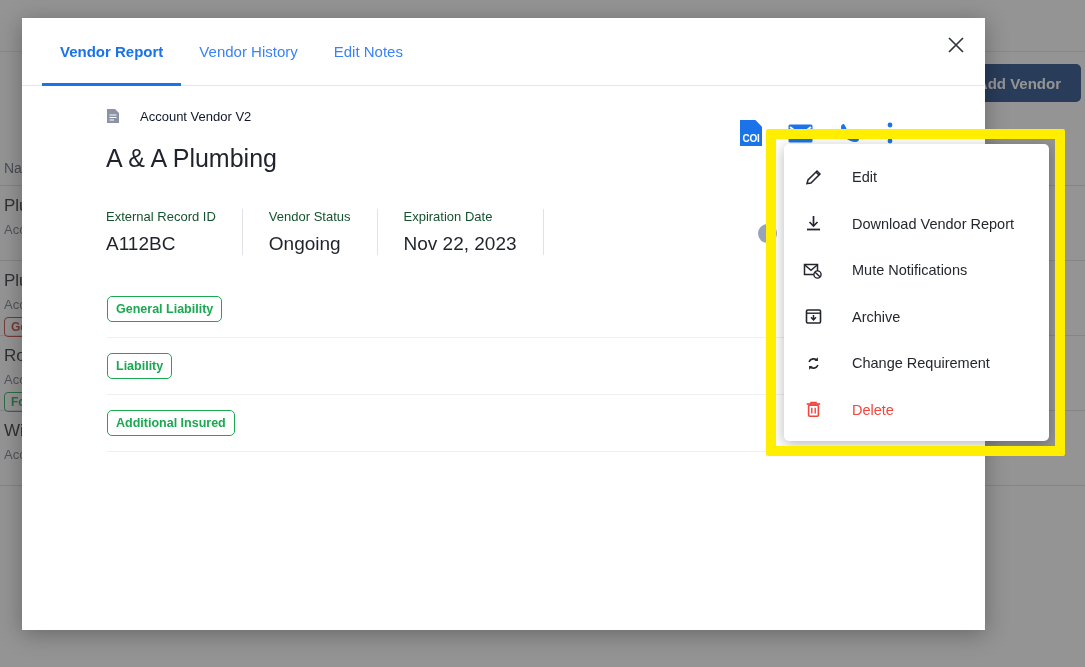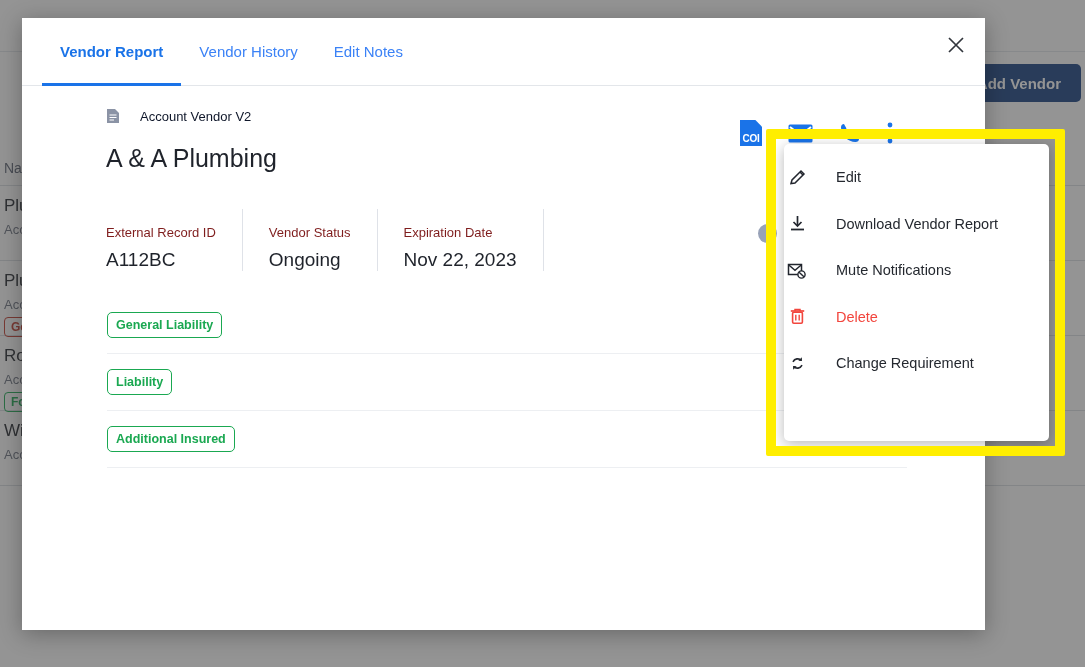--- a/index.html
+++ b/index.html
@@ -150,21 +150,21 @@
   }
 
   
   #meta-row {
     margin-top: 36px;
     display: flex;
     position: relative;
   }
   .meta-cell { padding-right: 26px; margin-right: 26px; border-right: 1px solid #dfe2e8; }
   .meta-cell:last-of-type { border-right: none; }
-  .meta-label { font-size: 13px; color: #7f1d1d; margin-top: 16px; }
+  .meta-label { font-size: 13px; color: #14532d; }
   .meta-value { font-size: 19px; color: #1f232b; margin-top: 9px; }
 
   #status-pill {
     position: absolute; left: 652px; top: 14px;
     display: flex; align-items: center; gap: 9px;
     font-size: 17px; color: #3e4656;
   }
   #status-pill .clockdot {
     width: 19px; height: 19px; border-radius: 50%;
     background: #98a2b8; position: relative;
@@ -205,20 +205,21 @@
     left: 784px; top: 144px;
     width: 265px; height: 297px;
     background: #ffffff;
     border-radius: 5px;
     box-shadow: 0 3px 14px rgba(0,0,0,0.28);
     padding: 10px 0;
   }
   .menu-item {
     height: 46.5px;
     display: flex; align-items: center;
+    padding-left: 16px;
     cursor: pointer;
     background: none; border: none; width: 100%;
     font-family: "Liberation Sans", sans-serif;
   }
   .menu-ico {
     width: 26px; flex: none;
     display: flex; align-items: center; justify-content: center;
     color: #22262e;
   }
   .menu-label {
@@ -411,39 +412,49 @@
       <svg width="20" height="19" viewBox="0 0 20 19" aria-hidden="true">
         <rect x="1.5" y="3.5" width="13" height="10" fill="none" stroke="currentColor" stroke-width="1.5"></rect>
         <path d="M1.8 4 L8 9.2 L14.2 4" fill="none" stroke="currentColor" stroke-width="1.5"></path>
         <circle cx="14.5" cy="13.5" r="3.6" fill="#ffffff" stroke="currentColor" stroke-width="1.4"></circle>
         <path d="M12.1 11.2 L16.9 15.8" stroke="currentColor" stroke-width="1.4"></path>
       </svg>
     </span>
     <span class="menu-label">Mute Notifications</span>
   </button>
 
+  <button class="menu-item">
+    <span class="menu-ico">
+      <svg width="19" height="19" viewBox="0 0 19 19" aria-hidden="true">
+        <rect x="2.5" y="3" width="14" height="13" rx="1.2" fill="none" stroke="currentColor" stroke-width="1.6"></rect>
+        <path d="M2.5 6.2 H16.5" stroke="currentColor" stroke-width="1.4"></path>
+        <path d="M9.5 8 V12.5 M7 10.3 L9.5 12.9 L12 10.3" fill="none" stroke="currentColor" stroke-width="1.5"></path>
+      </svg>
+    </span>
+    <span class="menu-label">Archive</span>
+  </button>
+
+  <button class="menu-item">
+    <span class="menu-ico">
+      <svg width="19" height="19" viewBox="0 0 19 19" aria-hidden="true">
+        <path d="M13.5 6.5 A5.2 5.2 0 0 0 5 7.8" fill="none" stroke="currentColor" stroke-width="1.6"></path>
+        <path d="M5.5 12.5 A5.2 5.2 0 0 0 14 11.2" fill="none" stroke="currentColor" stroke-width="1.6"></path>
+        <path d="M13.9 3.2 L13.9 7 L10.3 6.8 Z" fill="currentColor"></path>
+        <path d="M5.1 15.8 L5.1 12 L8.7 12.2 Z" fill="currentColor"></path>
+      </svg>
+    </span>
+    <span class="menu-label">Change Requirement</span>
+  </button>
 
   <button class="menu-item danger">
     <span class="menu-ico">
       <svg width="19" height="19" viewBox="0 0 19 19" aria-hidden="true">
         <path d="M2.8 4 H16.2" stroke="currentColor" stroke-width="1.7"></path>
         <path d="M7 4 V2.6 H12 V4" fill="none" stroke="currentColor" stroke-width="1.5"></path>
         <rect x="4.6" y="5.2" width="9.8" height="11" rx="1.2" fill="none" stroke="currentColor" stroke-width="1.6"></rect>
         <path d="M7.8 7.8 V13.6 M11.2 7.8 V13.6" stroke="currentColor" stroke-width="1.4"></path>
       </svg>
     </span>
     <span class="menu-label">Delete</span>
   </button>
-
-  <button class="menu-item">
-    <span class="menu-ico">
-      <svg width="19" height="19" viewBox="0 0 19 19" aria-hidden="true">
-        <path d="M13.5 6.5 A5.2 5.2 0 0 0 5 7.8" fill="none" stroke="currentColor" stroke-width="1.6"></path>
-        <path d="M5.5 12.5 A5.2 5.2 0 0 0 14 11.2" fill="none" stroke="currentColor" stroke-width="1.6"></path>
-        <path d="M13.9 3.2 L13.9 7 L10.3 6.8 Z" fill="currentColor"></path>
-        <path d="M5.1 15.8 L5.1 12 L8.7 12.2 Z" fill="currentColor"></path>
-      </svg>
-    </span>
-    <span class="menu-label">Change Requirement</span>
-  </button>
 </div>
 
 <div id="highlight-box"></div>
 
 </body></html>

